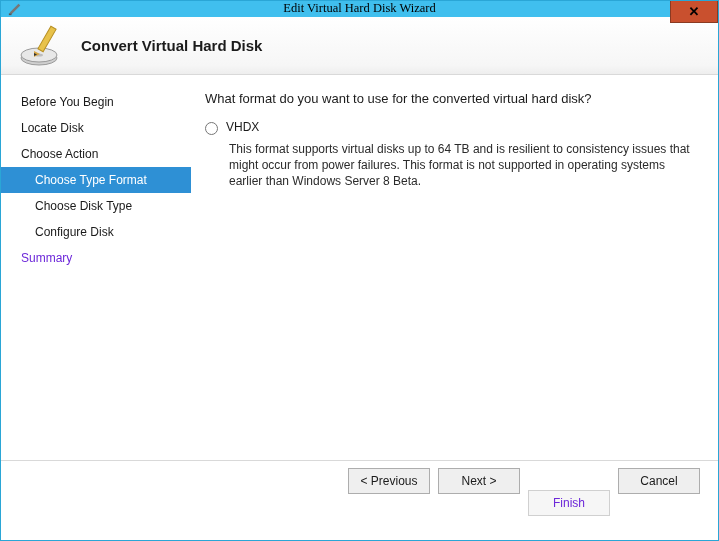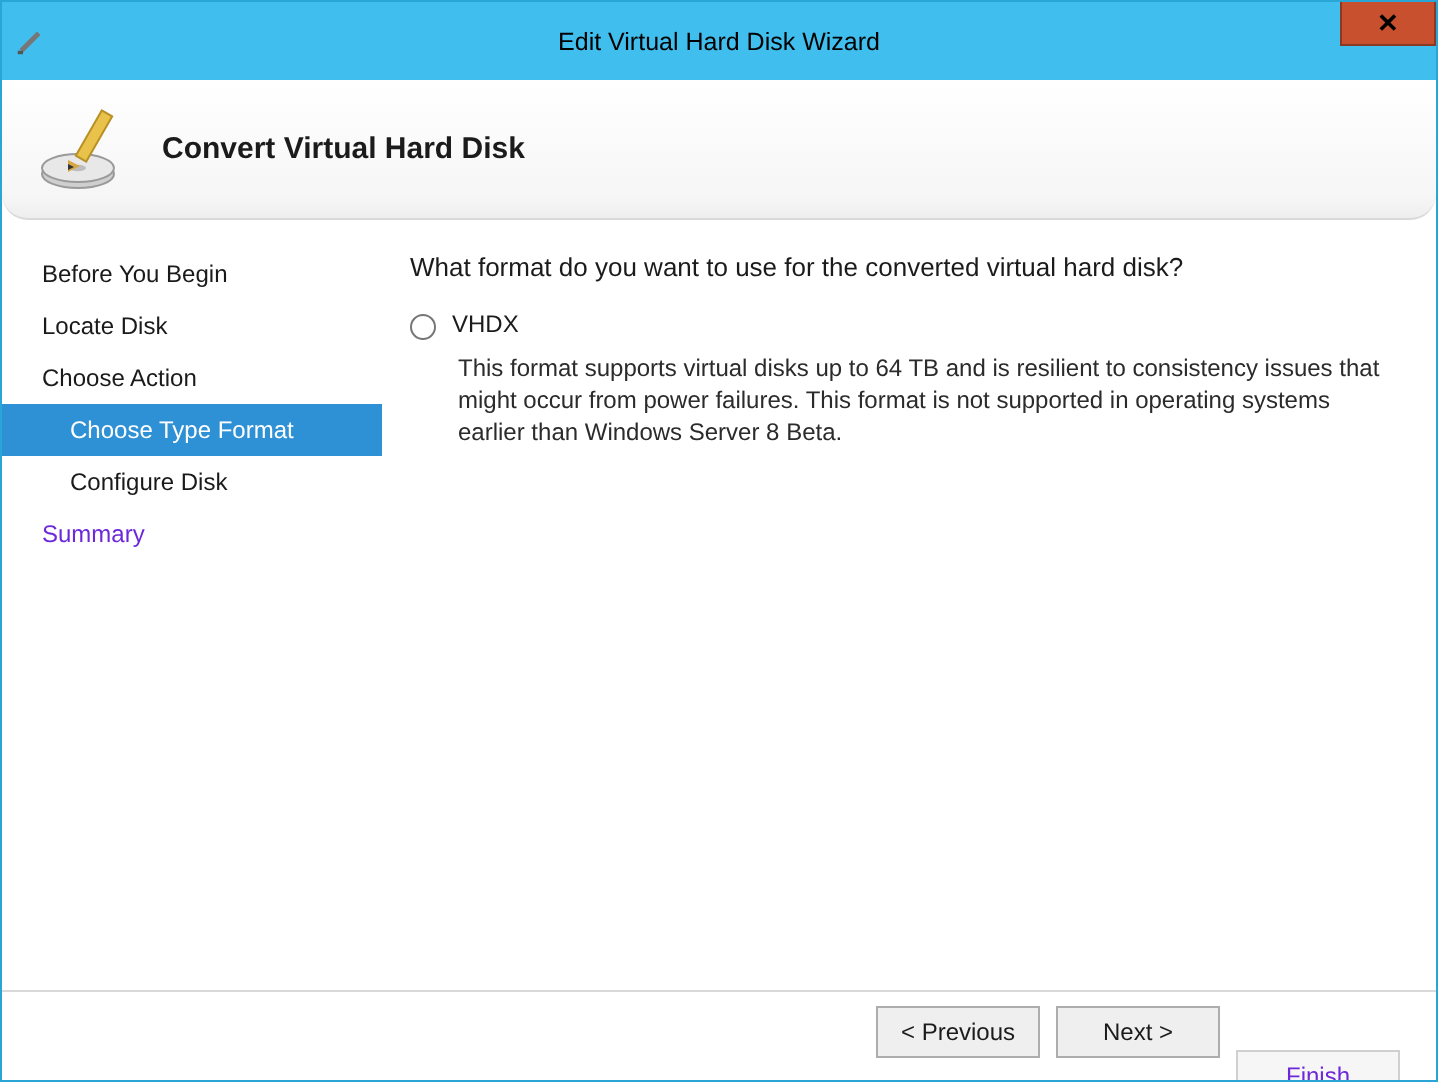--- a/index.html
+++ b/index.html
@@ -9,26 +9,27 @@
     font-size: 12px;
     background: #fff;
     width: 719px;
     height: 541px;
     overflow: hidden;
     border: 1px solid #2aa6d6;
   }
 
   
   .titlebar {
-    height: 39px;
+    height: 16px;
     background: #40bfee;
     display: flex;
-    align-items: center;
+    align-items: flex-start;
     position: relative;
     color: #000;
+    font-family: Liberation Serif, serif;
   }
   .titlebar .sys-icon {
     width: 16px; height: 16px;
     margin-left: 6px;
     display: inline-flex;
     align-items: center;
     justify-content: center;
     color: #333;
   }
   .titlebar .title {
@@ -52,27 +53,26 @@
     display: flex;
     align-items: center;
     justify-content: center;
     border: 1px solid #8a3a22;
     border-top: none;
     cursor: pointer;
   }
 
   
   .header {
-    height: 70px;
+    height: 58px;
     background: linear-gradient(#ffffff 0%, #f6f6f6 85%, #eeeeee 100%);
     border-bottom: 1px solid #d9d9d9;
     display: flex;
     align-items: center;
     padding: 0 16px;
-    border-radius: 13px;
   }
   .header .disk-art {
     width: 50px;
     height: 44px;
     margin-right: 14px;
     display: flex;
     align-items: center;
     justify-content: center;
   }
   .header h1 {
@@ -196,20 +196,21 @@
   <h1>Convert Virtual Hard Disk</h1>
 </div>
 
 <div class="body">
 
   <div class="sidebar">
     <div class="step">Before You Begin</div>
     <div class="step">Locate Disk</div>
     <div class="step">Choose Action</div>
     <div class="step indent selected">Choose Type Format</div>
+    <div class="step indent">Choose Disk Type</div>
     <div class="step indent">Configure Disk</div>
     <div class="step disabled">Summary</div>
   </div>
 
   <div class="content">
     <p class="question">What format do you want to use for the converted virtual hard disk?</p>
 
 
     <div class="opt">
       <input type="radio" name="fmt" style="">
@@ -217,13 +218,14 @@
     </div>
     <div class="opt-desc">This format supports virtual disks up to 64 TB and is resilient to consistency issues that might occur from power failures. This format is not supported in operating systems earlier than Windows Server 8 Beta.</div>
   </div>
 
 </div>
 
 <div class="footer">
   <button>&lt; Previous</button>
   <button>Next &gt;</button>
   <button disabled="">Finish</button>
+  <button>Cancel</button>
 </div>
 
 </body></html>

